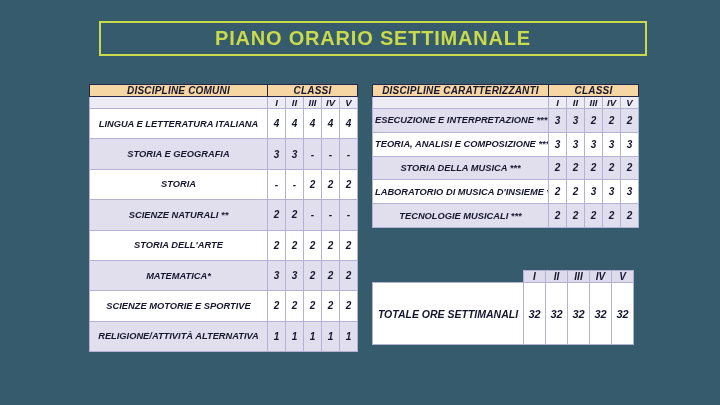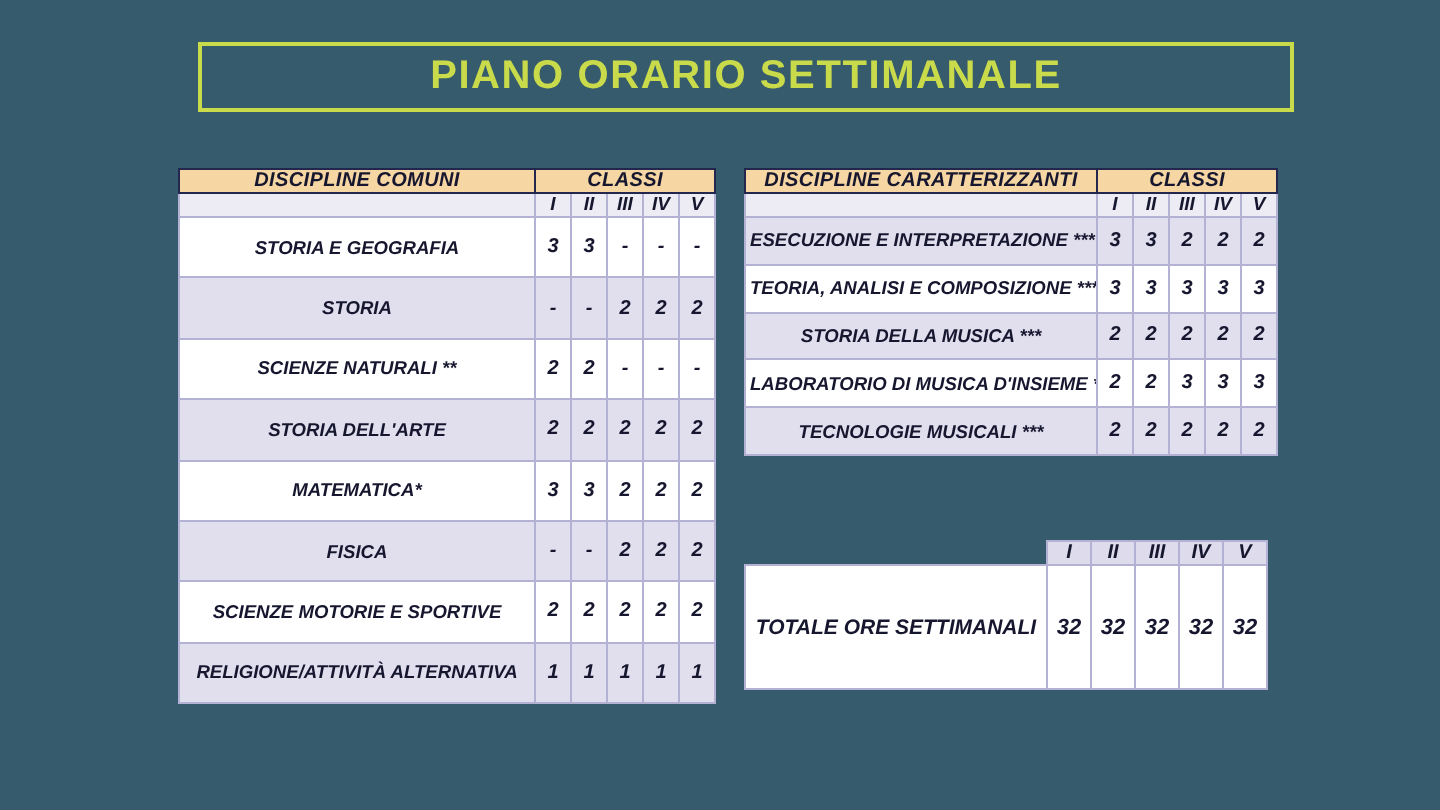--- a/index.html
+++ b/index.html
@@ -108,20 +108,28 @@
         <td class="label"></td>
       <td class="num">I</td>
           <td class="num">II</td>
           <td class="num">III</td>
           <td class="num">IV</td>
           <td class="num">V</td>
         </tr>
     </thead>
     <tbody>
         <tr>
+          <td class="label">LINGUA E LETTERATURA ITALIANA</td>
+          <td class="num">4</td>
+          <td class="num">4</td>
+          <td class="num">4</td>
+          <td class="num">4</td>
+          <td class="num">4</td>
+        </tr>
+        <tr>
           <td class="label">STORIA E GEOGRAFIA</td>
           <td class="num">3</td>
           <td class="num">3</td>
           <td class="num">-</td>
           <td class="num">-</td>
           <td class="num">-</td>
         </tr>
         <tr>
           <td class="label">STORIA</td>
           <td class="num">-</td>
@@ -143,28 +151,20 @@
           <td class="num">2</td>
           <td class="num">2</td>
           <td class="num">2</td>
           <td class="num">2</td>
           <td class="num">2</td>
         </tr>
         <tr>
           <td class="label">MATEMATICA*</td>
           <td class="num">3</td>
           <td class="num">3</td>
-          <td class="num">2</td>
-          <td class="num">2</td>
-          <td class="num">2</td>
-        </tr>
-        <tr>
-          <td class="label">FISICA</td>
-          <td class="num">-</td>
-          <td class="num">-</td>
           <td class="num">2</td>
           <td class="num">2</td>
           <td class="num">2</td>
         </tr>
         <tr>
           <td class="label">SCIENZE MOTORIE E SPORTIVE</td>
           <td class="num">2</td>
           <td class="num">2</td>
           <td class="num">2</td>
           <td class="num">2</td>

